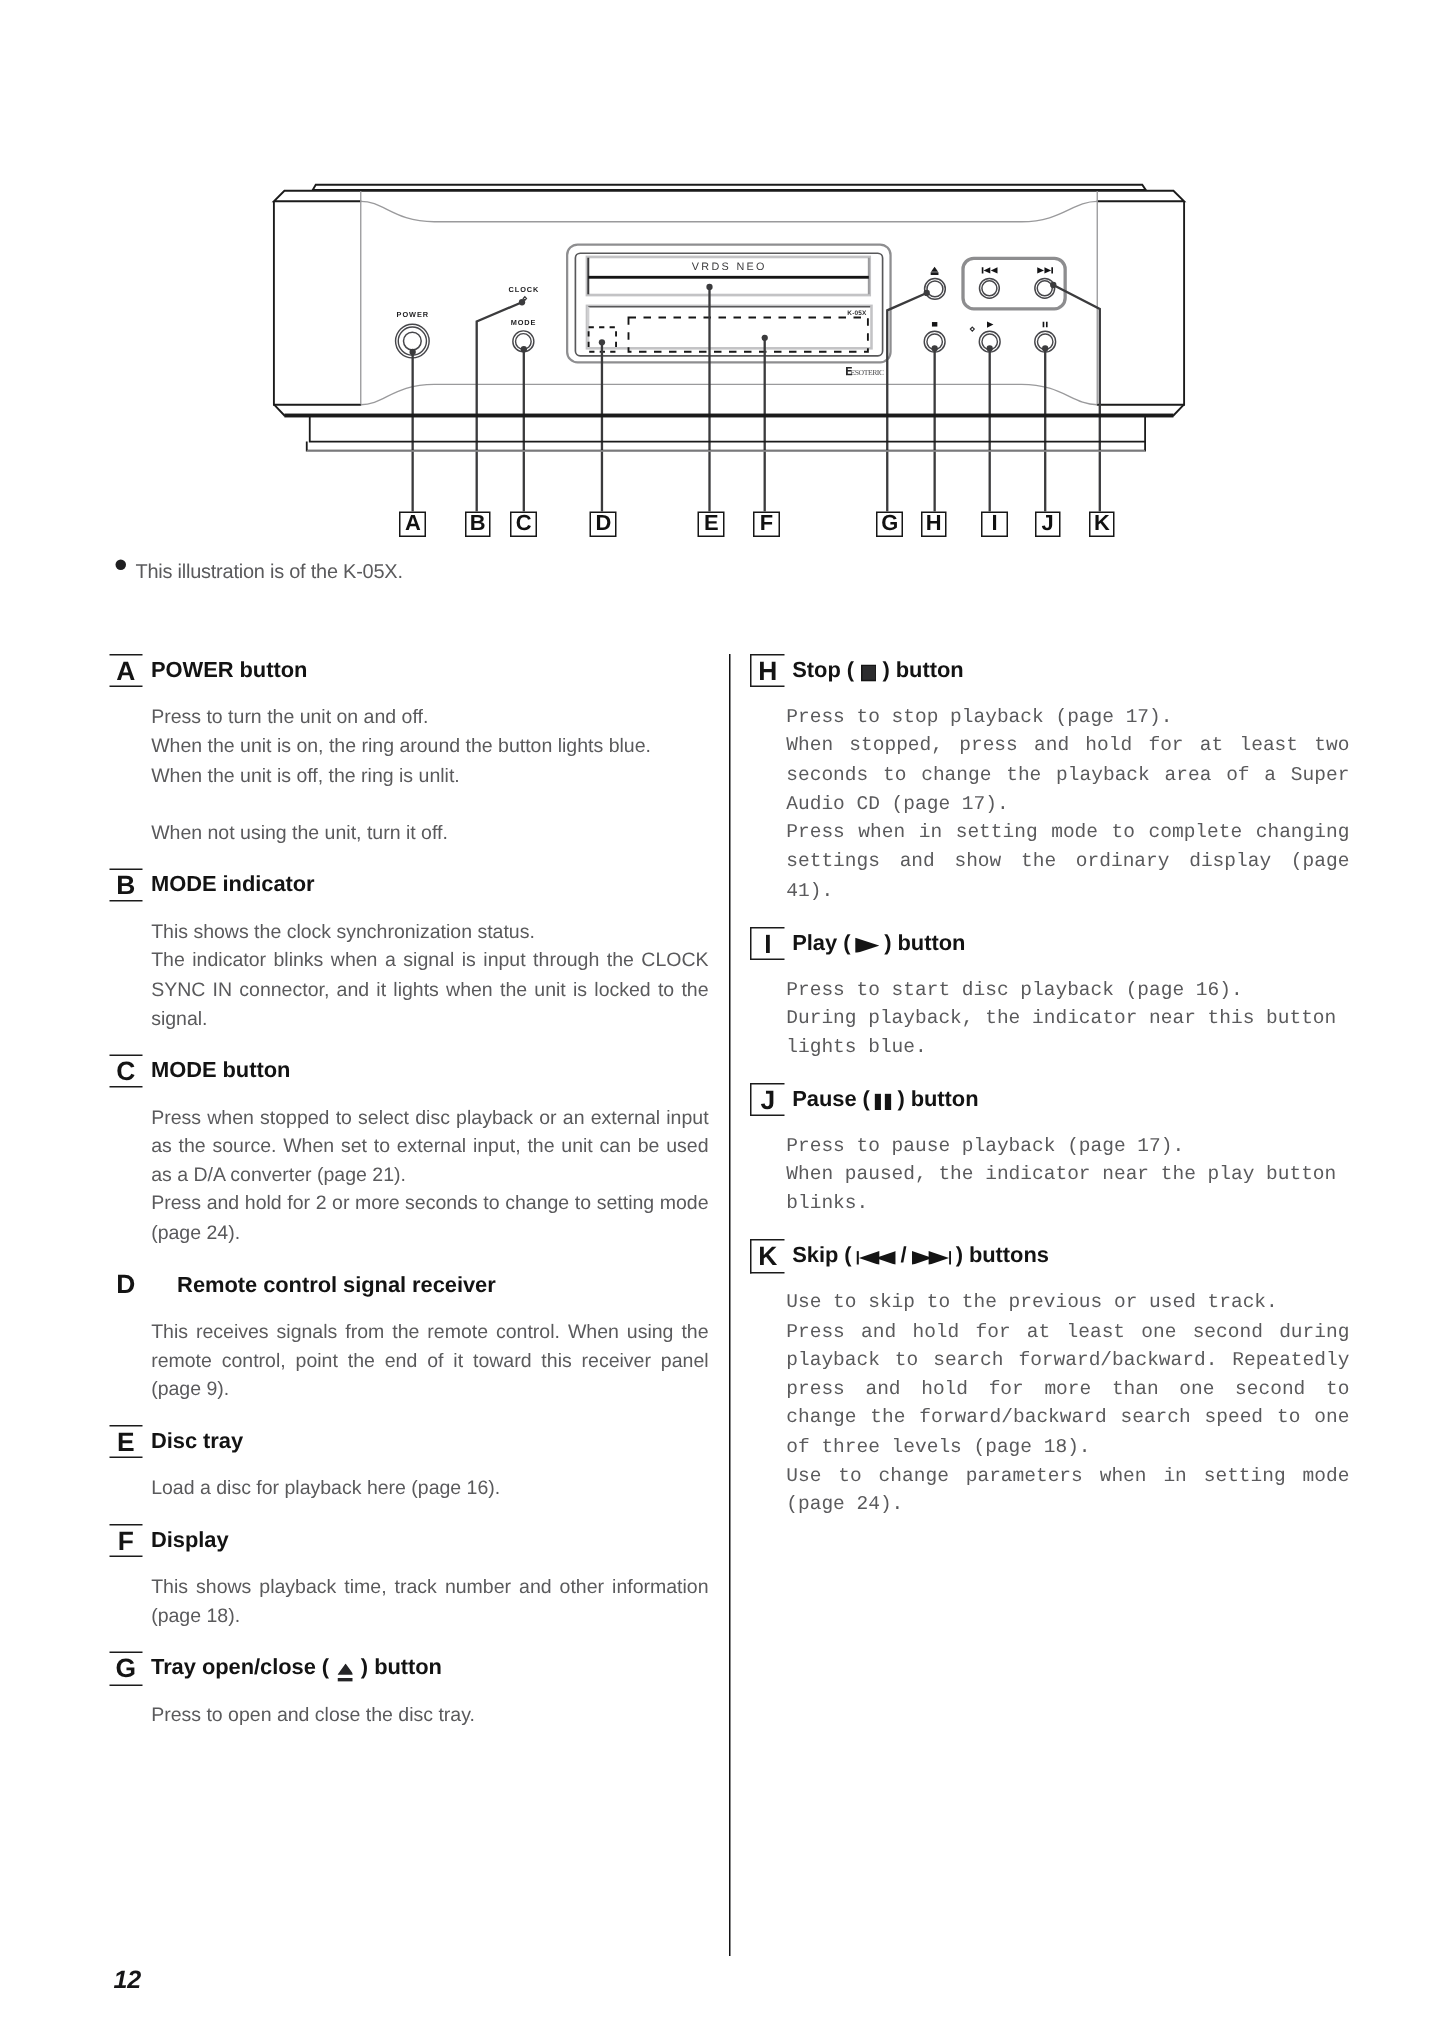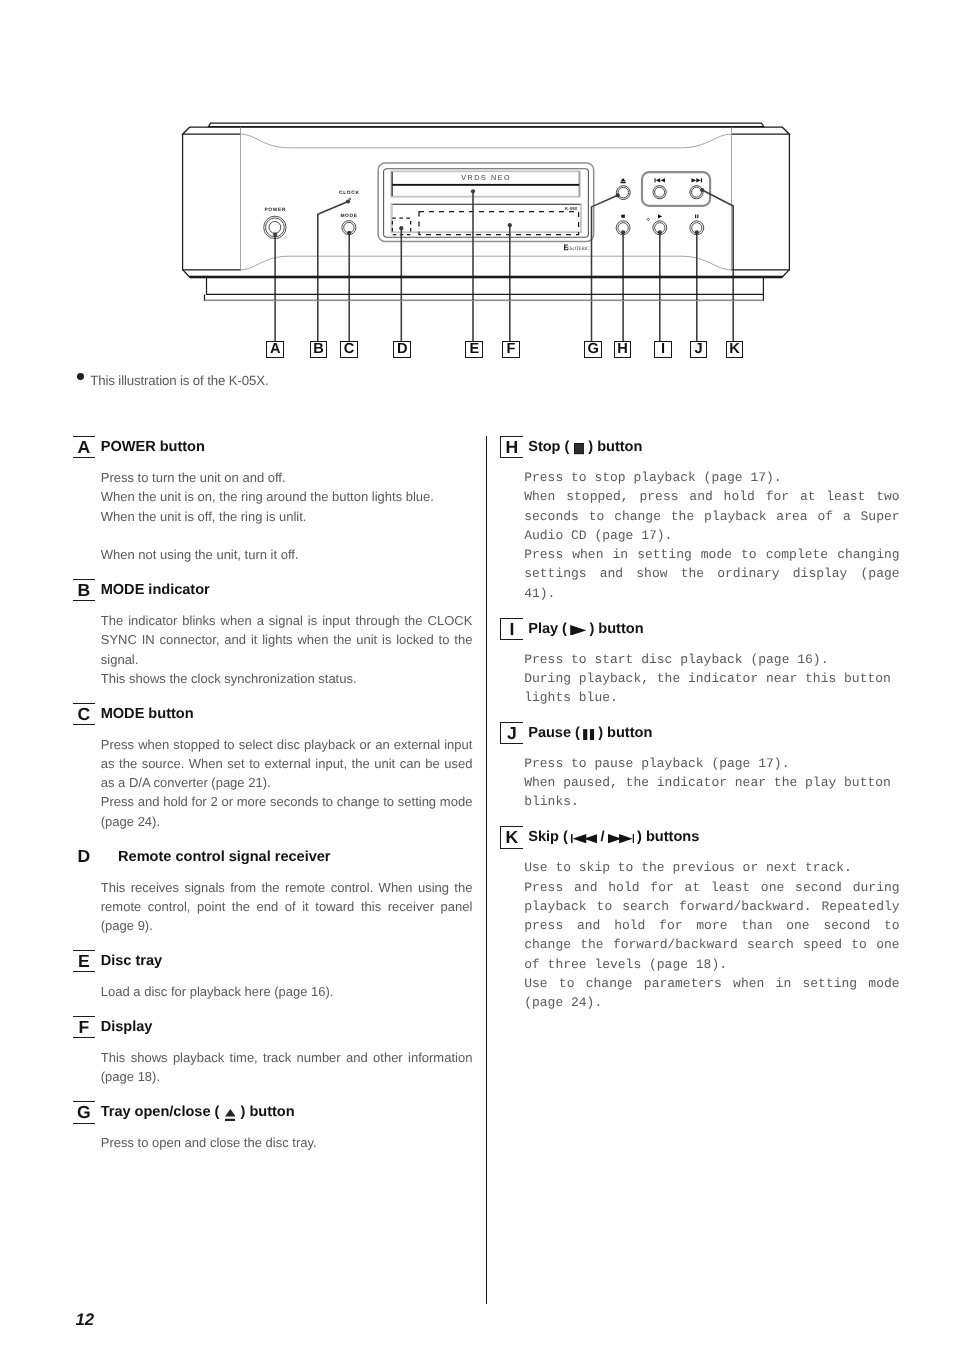--- a/index.html
+++ b/index.html
@@ -252,22 +252,22 @@
       <div class="body">
         <div class="p">Press to turn the unit on and off.<br>When the unit is on, the ring around the button lights blue.<br>When the unit is off, the ring is unlit.<br>&nbsp;<br>When not using the unit, turn it off.</div>
       </div>
     </div>
     <div class="entry">
       <div class="head">
         <span class="letter">B</span>
         <span class="htitle">MODE indicator</span>
       </div>
       <div class="body">
+        <div class="p just">This shows the clock synchronization status.</div>
         <div class="p just">The indicator blinks when a signal is input through the CLOCK SYNC IN connector, and it lights when the unit is locked to the signal.</div>
-        <div class="p just">This shows the clock synchronization status.</div>
       </div>
     </div>
     <div class="entry">
       <div class="head">
         <span class="letter">C</span>
         <span class="htitle">MODE button</span>
       </div>
       <div class="body">
         <div class="p just">Press when stopped to select disc playback or an external input as the source. When set to external input, the unit can be used as a D/A converter (page 21).</div>
         <div class="p just">Press and hold for 2 or more seconds to change to setting mode (page 24).</div>
@@ -356,21 +356,21 @@
             <rect x="0" y="0" width="1.6" height="9.6" fill="#141414"></rect>
             <path d="M15.8 0 L15.8 9.6 L1.7 4.8 Z" fill="#141414"></path>
             <path d="M27.3 0 L27.3 9.6 L13.2 4.8 Z" fill="#141414"></path>
           </svg>/<svg class="gi gi-sk" width="26.3" height="9.4" viewBox="0 0 27.3 9.6">
             <path d="M0 0 L0 9.6 L14.1 4.8 Z" fill="#141414"></path>
             <path d="M11.5 0 L11.5 9.6 L25.6 4.8 Z" fill="#141414"></path>
             <rect x="25.7" y="0" width="1.6" height="9.6" fill="#141414"></rect>
           </svg>) buttons</span>
       </div>
       <div class="body">
-        <div class="p just">Use to skip to the previous or next track.</div>
+        <div class="p just">Use to skip to the previous or used track.</div>
         <div class="p just">Press and hold for at least one second during playback to search forward/backward. Repeatedly press and hold for more than one second to change the forward/backward search speed to one of three levels (page 18).</div>
         <div class="p just">Use to change parameters when in setting mode (page 24).</div>
       </div>
     </div>
   </div>
 <div id="divider"></div>
 
 <div class="page-no">12</div>
 
 </body></html>

